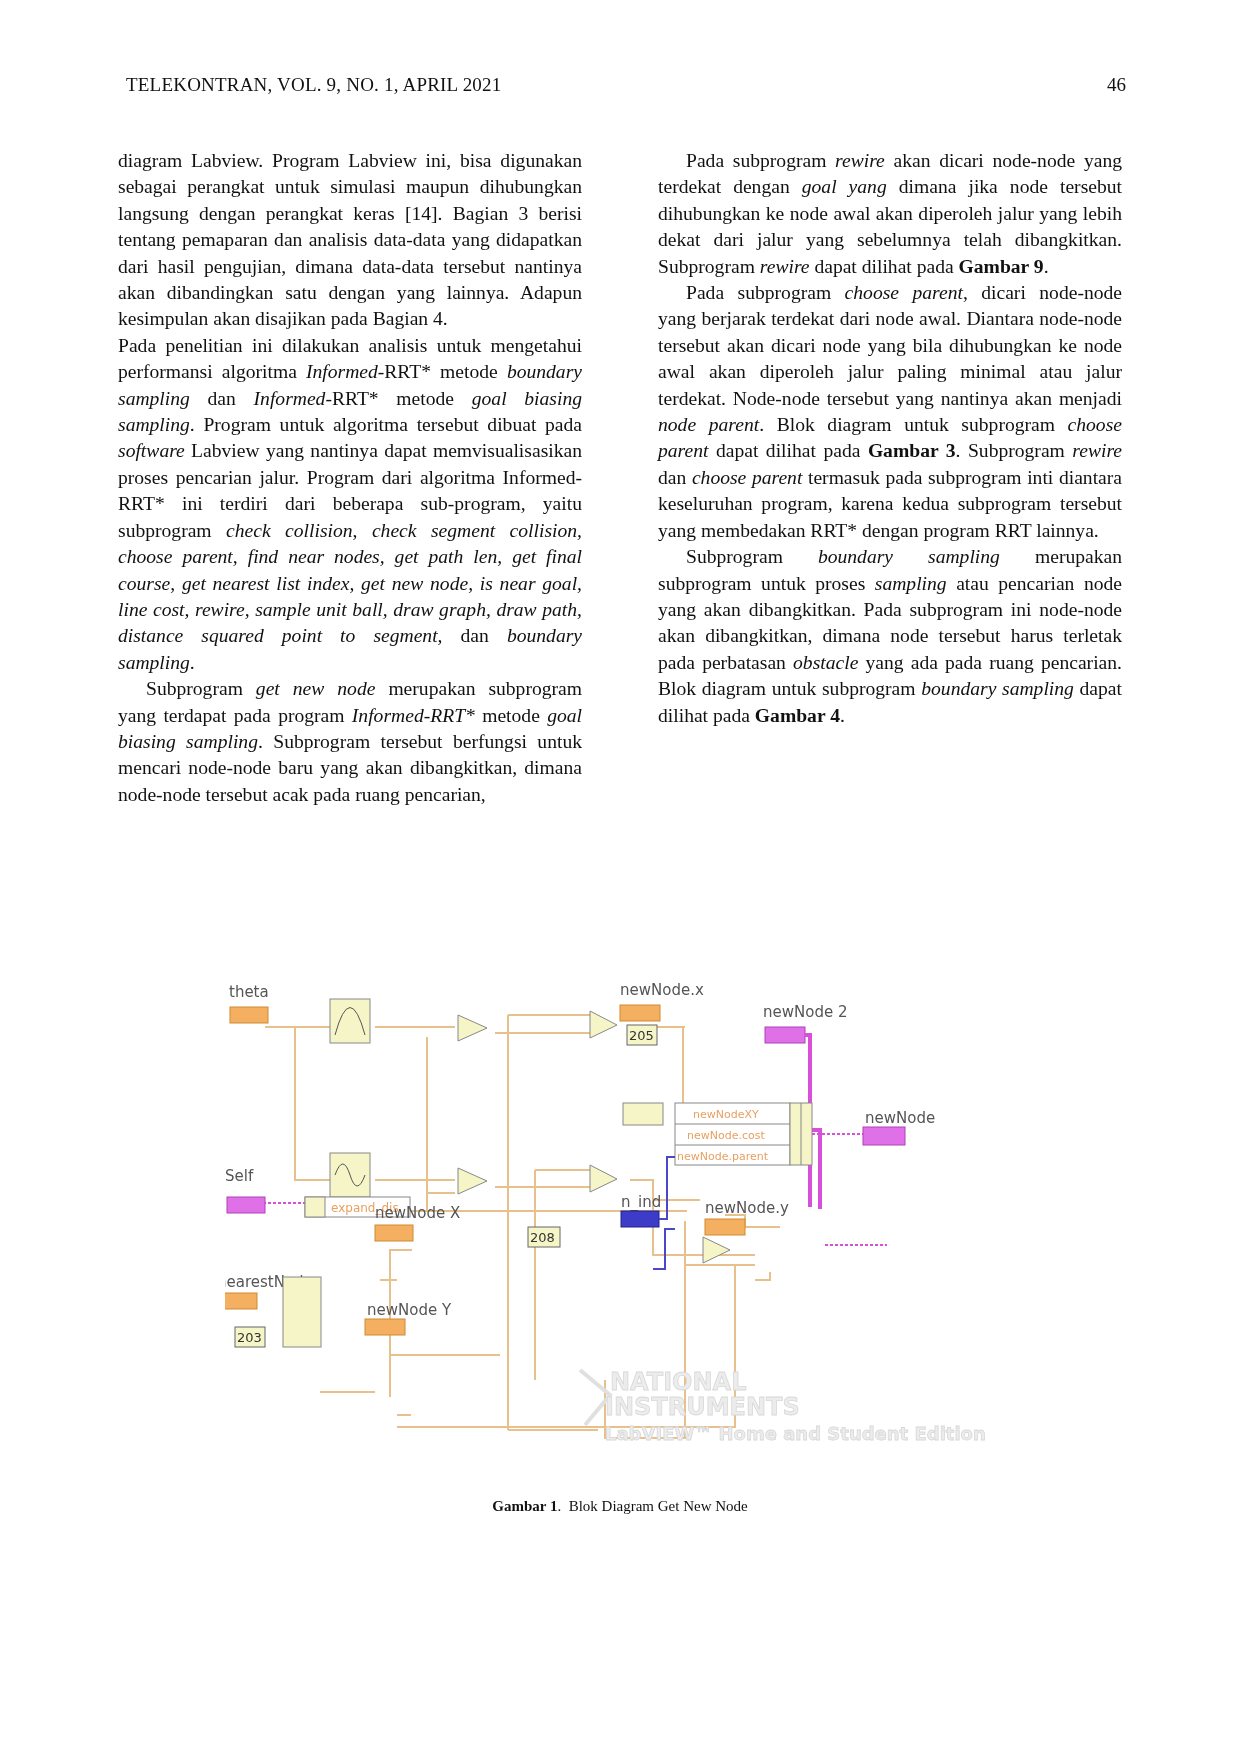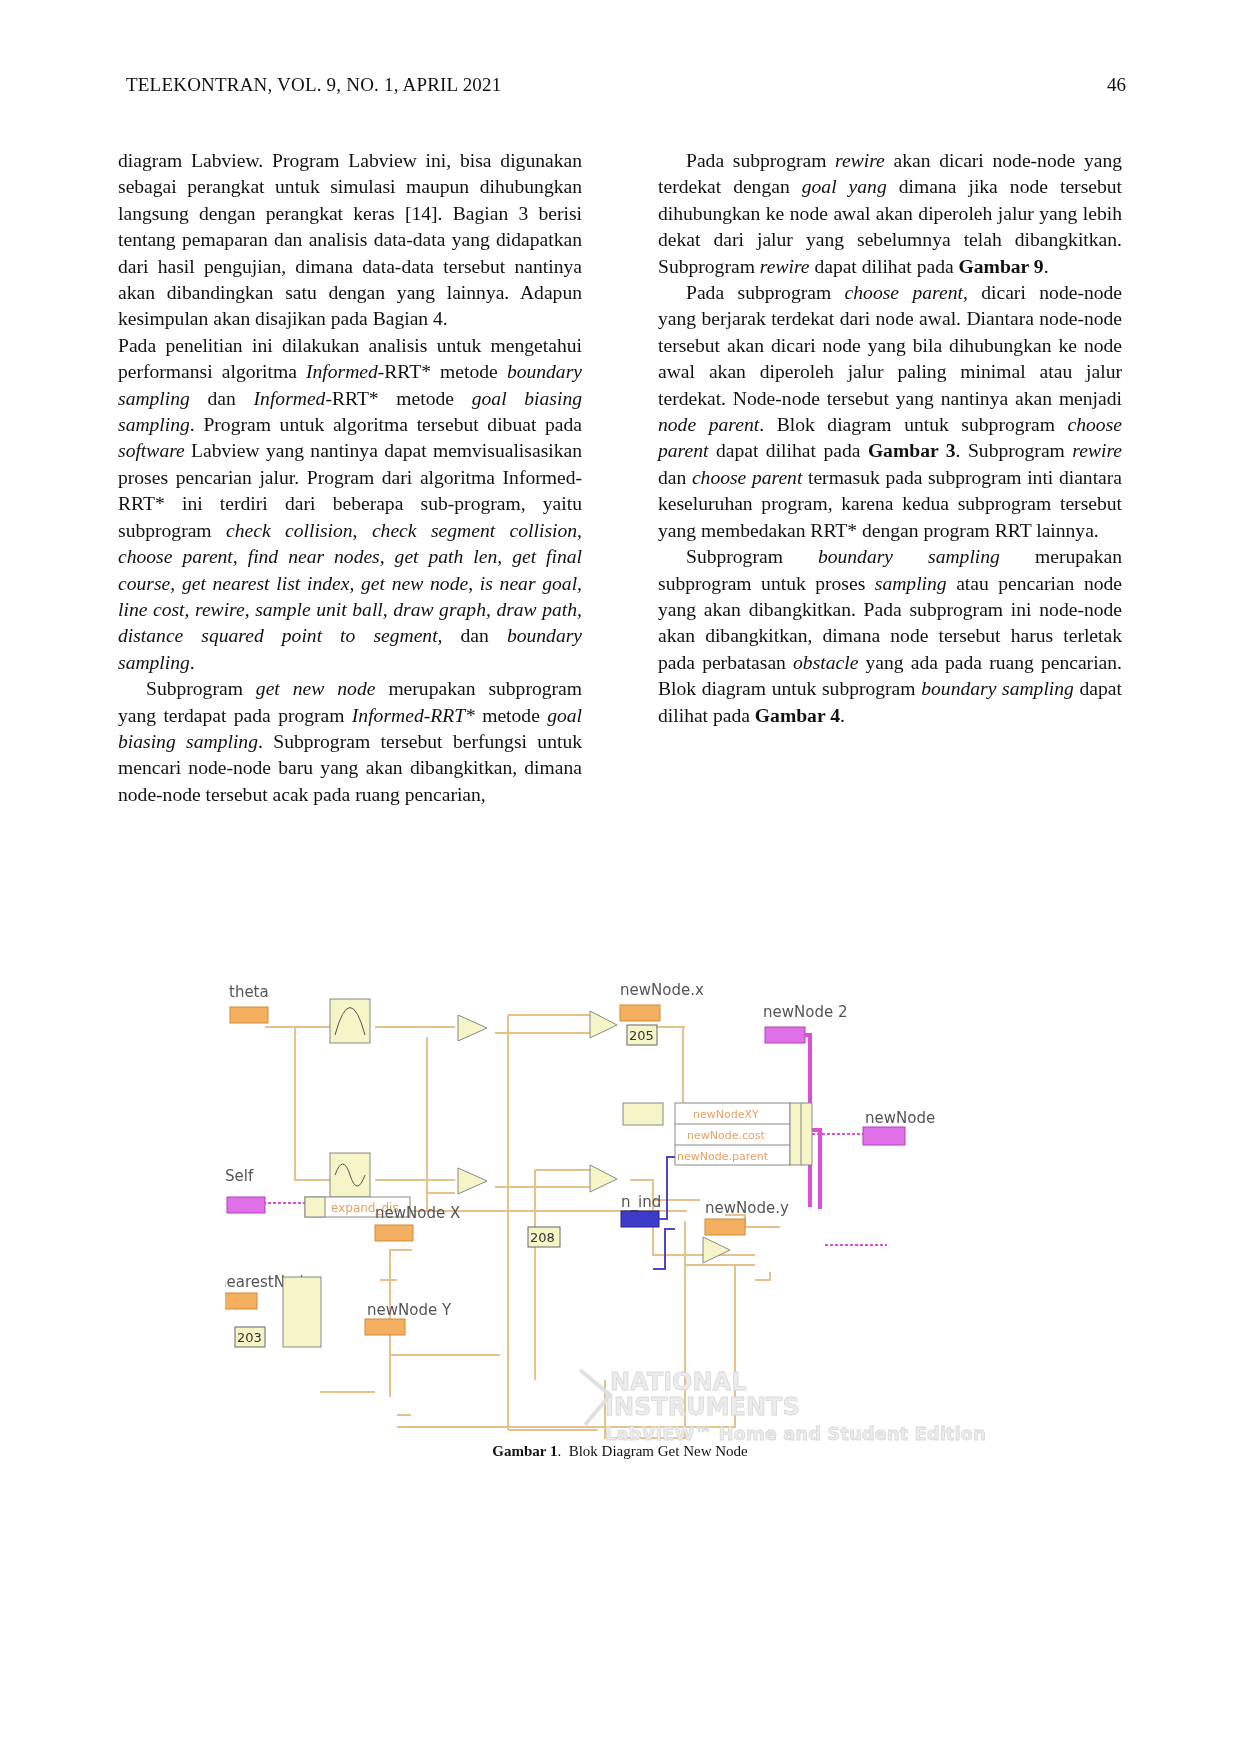--- a/index.html
+++ b/index.html
@@ -15,21 +15,21 @@
   .col.right { left: 658px; }
   .col p { margin: 0; }
   .col p.indent { text-indent: 28px; }
   .col i { font-style: italic; }
   .col b { font-weight: bold; }
   .section-title { font-weight: bold; font-size: 25px; margin: 12px 0 4px 0; line-height: 28px;
                    letter-spacing: 0.3px; }
   .section-title .num { display: inline-block; width: 58px; }
   .figure { position: absolute; left: 225px; top: 975px; width: 850px; height: 540px; }
   .figure svg { width: 850px; height: 540px; display: block; }
-  .caption { position: absolute; top: 1443px; left: 0; width: 1240px; text-align: center;
+  .caption { position: absolute; top: 1498px; left: 0; width: 1240px; text-align: center;
              font-size: 15px; }
   .caption b { font-weight: bold; }
   .lbl { font-family: "DejaVu Sans", sans-serif; font-size: 15px; fill: #555; }
   .wm { font-family: "DejaVu Sans", sans-serif; font-weight: bold; fill: #ececec; stroke: #d8d8d8; stroke-width: 0.8; }
 </style>
 </head>
 <body>
 
 <div class="header">
   <span class="journal">TELEKONTRAN, VOL. 9, NO. 1, APRIL 2021</span>

